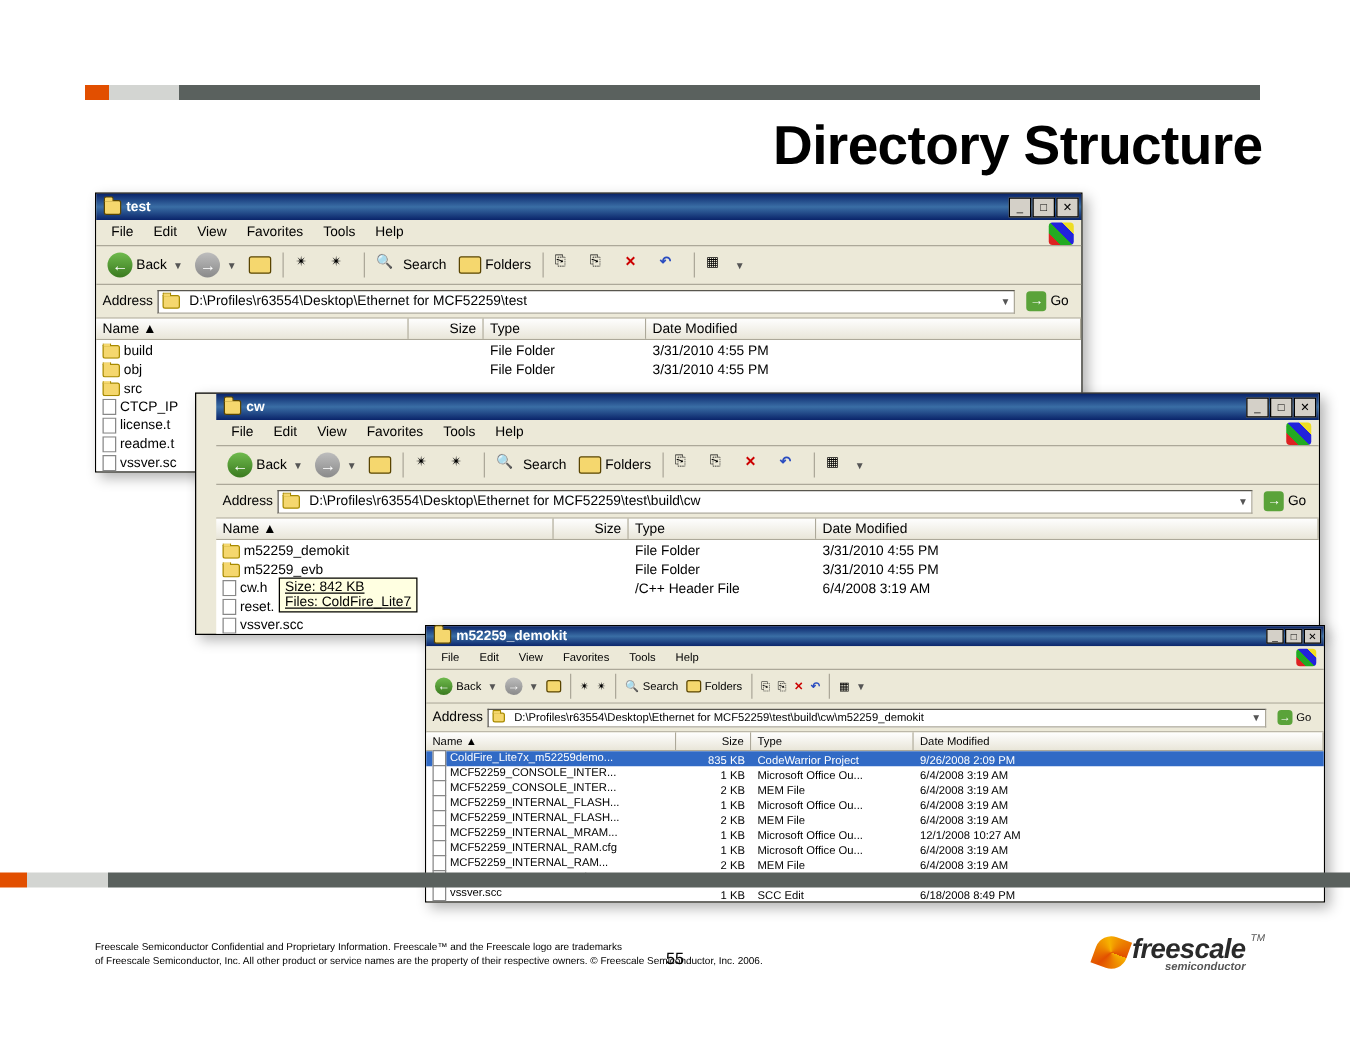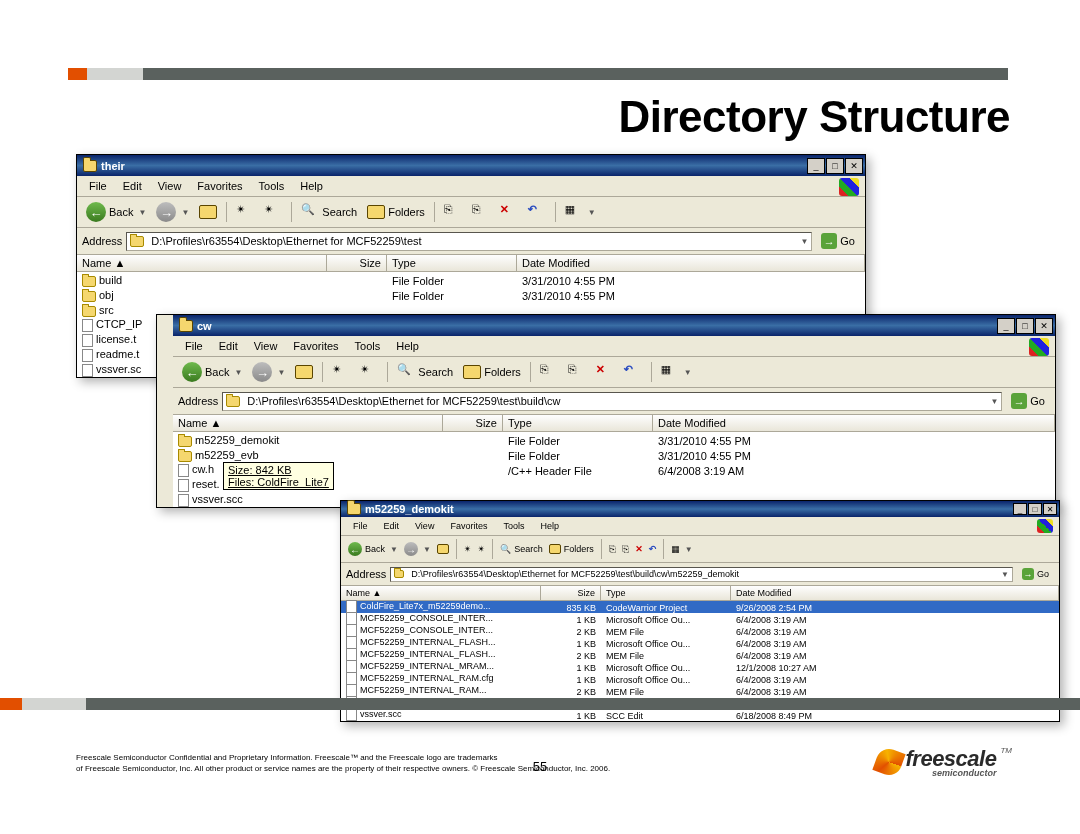--- a/index.html
+++ b/index.html
@@ -79,21 +79,21 @@
 </style>
 </head>
 <body>
 
 <div class="color-bar"></div>
 <div class="slide-title">Directory Structure</div>
 
 <div class="explorer win1">
   <div class="titlebar">
     <span class="titlebar-icon"></span>
-    <span class="title-text">their</span>
+    <span class="title-text">test</span>
     <div class="winbtns">
       <div class="winbtn">_</div>
       <div class="winbtn">□</div>
       <div class="winbtn">✕</div>
     </div>
   </div>
   <div class="menubar">
     <span class="menu-item">File</span>
     <span class="menu-item">Edit</span>
     <span class="menu-item">View</span>
@@ -409,21 +409,21 @@
     <div class="col" style="width:200px"><span>Name</span> ▲</div>
     <div class="col" style="width:60px;text-align:right">Size</div>
     <div class="col" style="width:130px">Type</div>
     <div class="col" style="flex:1">Date Modified</div>
   </div>
   <div class="listbody" id="list3">
       <div class="row selected">
         <div class="cell" style="width:200px"><span class="fileicn file-icn"></span>ColdFire_Lite7x_m52259demo...</div>
         <div class="cell" style="width:60px;text-align:right">835 KB</div>
         <div class="cell" style="width:130px">CodeWarrior Project</div>
-        <div class="cell" style="flex:1">9/26/2008 2:54 PM</div>
+        <div class="cell" style="flex:1">9/26/2008 2:09 PM</div>
       </div>
       <div class="row">
         <div class="cell" style="width:200px"><span class="fileicn file-icn"></span>MCF52259_CONSOLE_INTER...</div>
         <div class="cell" style="width:60px;text-align:right">1 KB</div>
         <div class="cell" style="width:130px">Microsoft Office Ou...</div>
         <div class="cell" style="flex:1">6/4/2008 3:19 AM</div>
       </div>
       <div class="row">
         <div class="cell" style="width:200px"><span class="fileicn file-icn"></span>MCF52259_CONSOLE_INTER...</div>
         <div class="cell" style="width:60px;text-align:right">2 KB</div>

